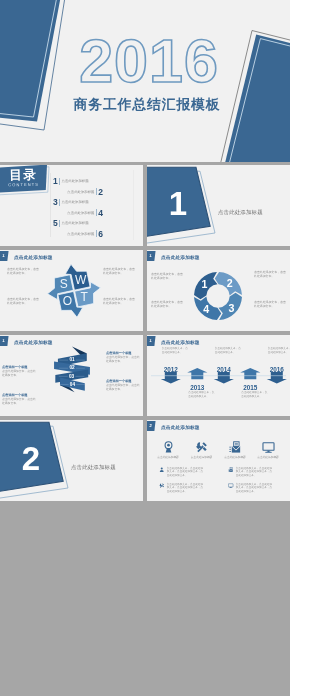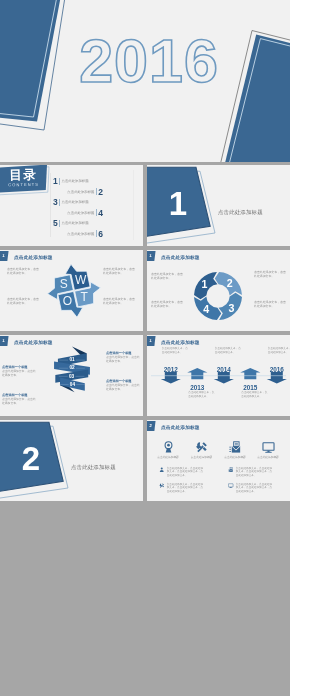--- a/index.html
+++ b/index.html
@@ -80,20 +80,21 @@
   <svg class="svgfull" viewBox="0 0 290 162" preserveAspectRatio="none">
     <rect x="0" y="0" width="290" height="162" fill="#f1f1f1"></rect>
     <path d="M-40 -22 L68 -22 L44 130 L-40 118.5 Z" fill="none" stroke="#4a6f93" stroke-width="0.85"></path>
     <path d="M-40 -18 L63.5 -18 L37 121.5 L-40 113.5 Z" fill="#3a6792"></path>
     <path d="M-40 -14 L59 -14 L33.5 117 L-40 109.5 Z" fill="none" stroke="#cfe1f0" stroke-width="0.85"></path>
     <path d="M252 30.5 L300 42.5 L300 175 L217.8 175 Z" fill="none" stroke="#707070" stroke-width="0.8"></path>
     <path d="M256.2 34.5 L300 45.5 L300 175 L222.1 175 Z" fill="#3a6792"></path>
     <path d="M260.4 38.6 L300 48.5 L300 175 L226.4 175 Z" fill="none" stroke="#cfe1f0" stroke-width="0.85"></path>
   </svg>
   <div class="title-year">2016</div>
+  <div class="title-sub">商务工作总结汇报模板</div>
 </div>
 <div class="slide g col0 r0">
   <svg class="svgfull" viewBox="0 0 143 81" preserveAspectRatio="none">
     <rect x="0" y="0" width="143" height="81" fill="#f1f1f1"></rect>
     <path d="M-8 5.2 L49 1.8 L47.8 27.2 L-8 30.2 Z" fill="none" stroke="#8fb0cd" stroke-width="0.55"></path>
     <path d="M-8 3 L47 -0.4 L45.8 25 L-8 28 Z" fill="#3a6792"></path>
     <line x1="50.5" y1="8" x2="50.5" y2="72" stroke="#dcdcdc" stroke-width="0.6"></line>
     <rect x="133" y="5" width="0.5" height="70" fill="#e2e2e2"></rect>
   </svg>
   <div class="toc-badge">

